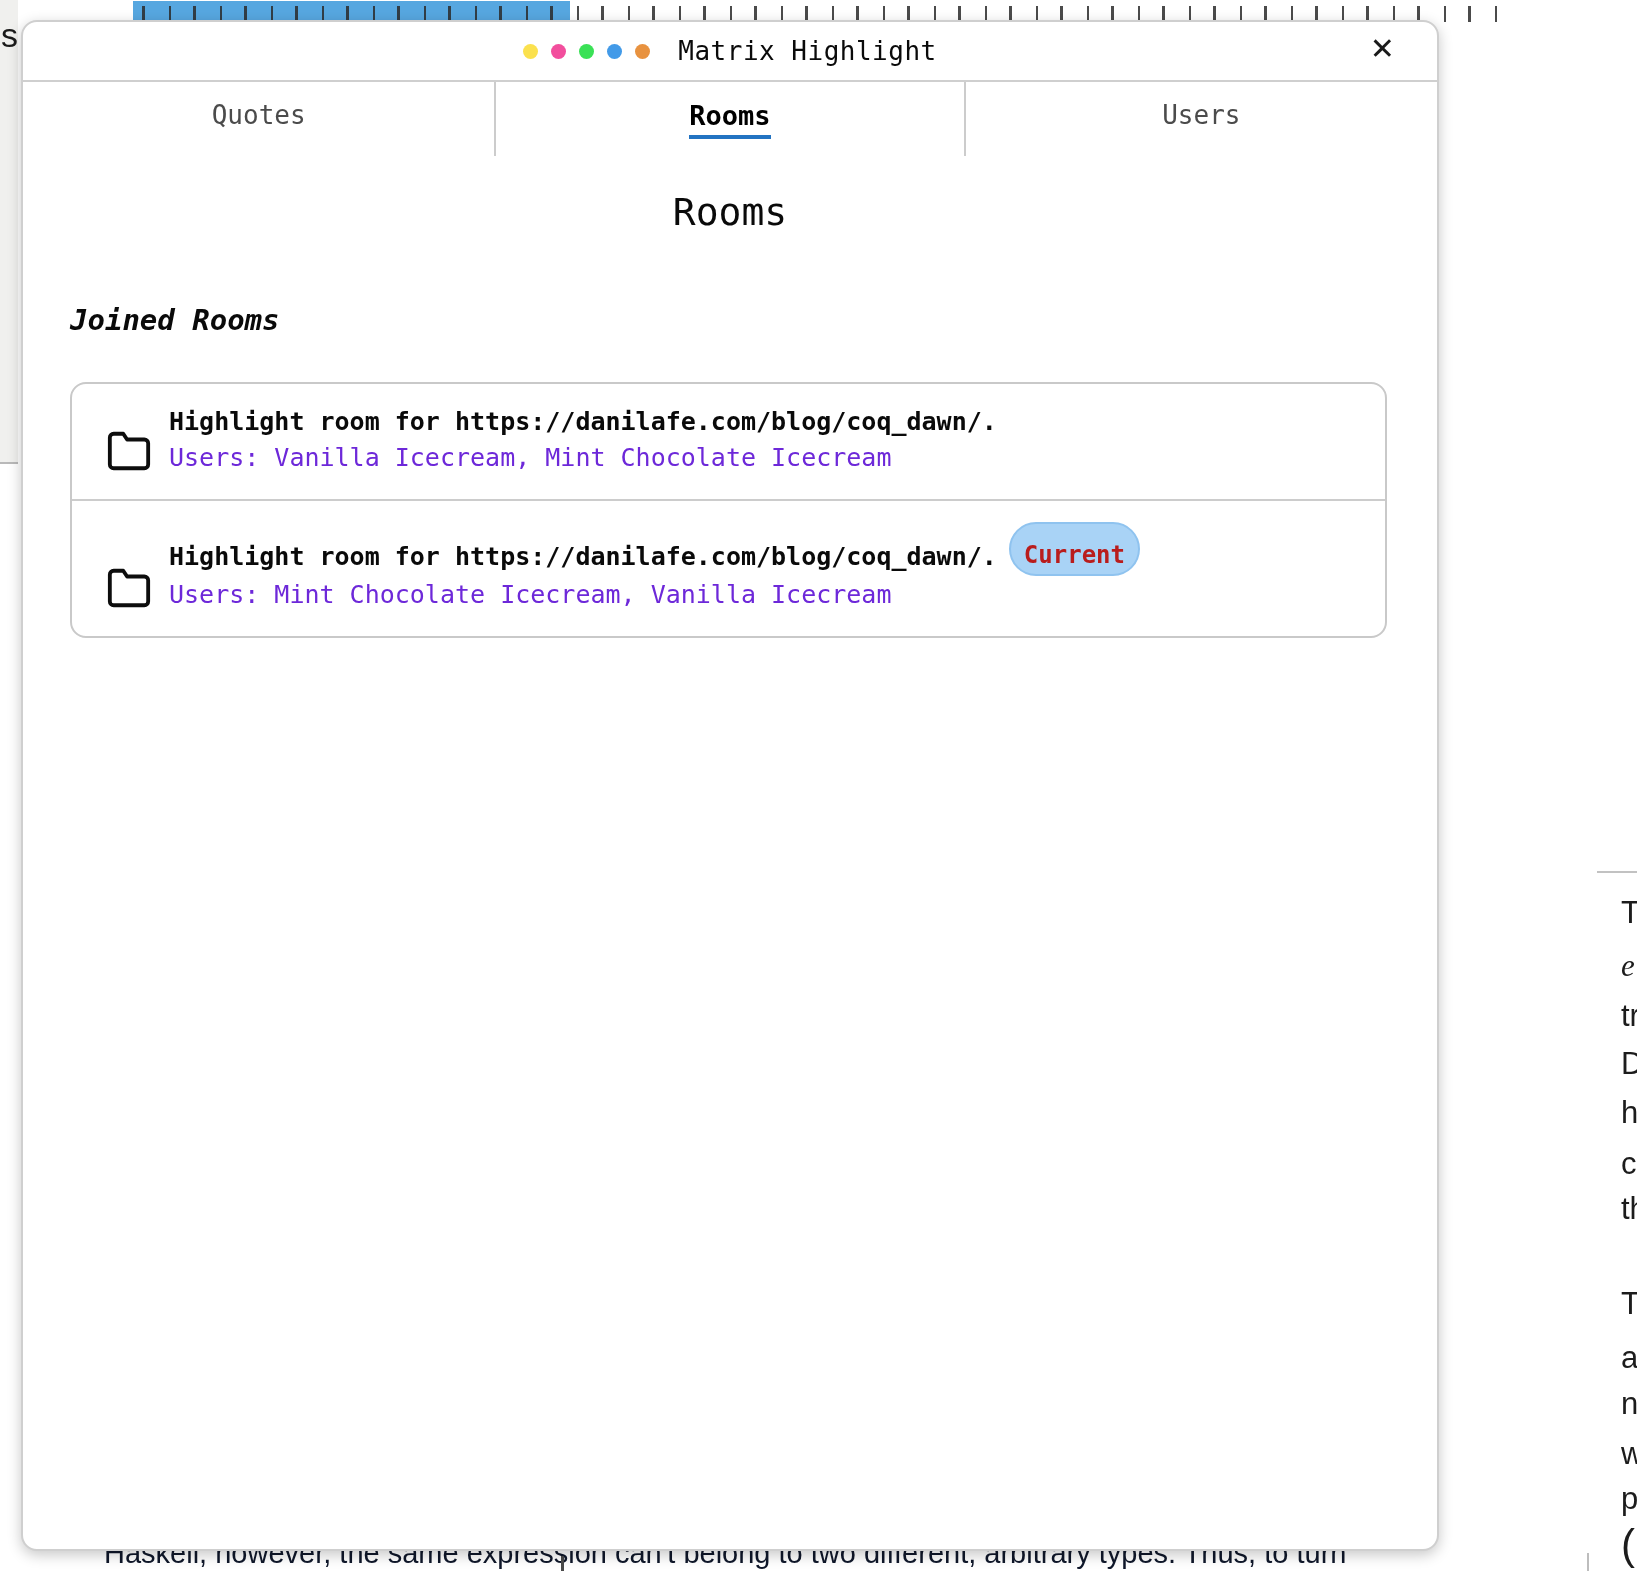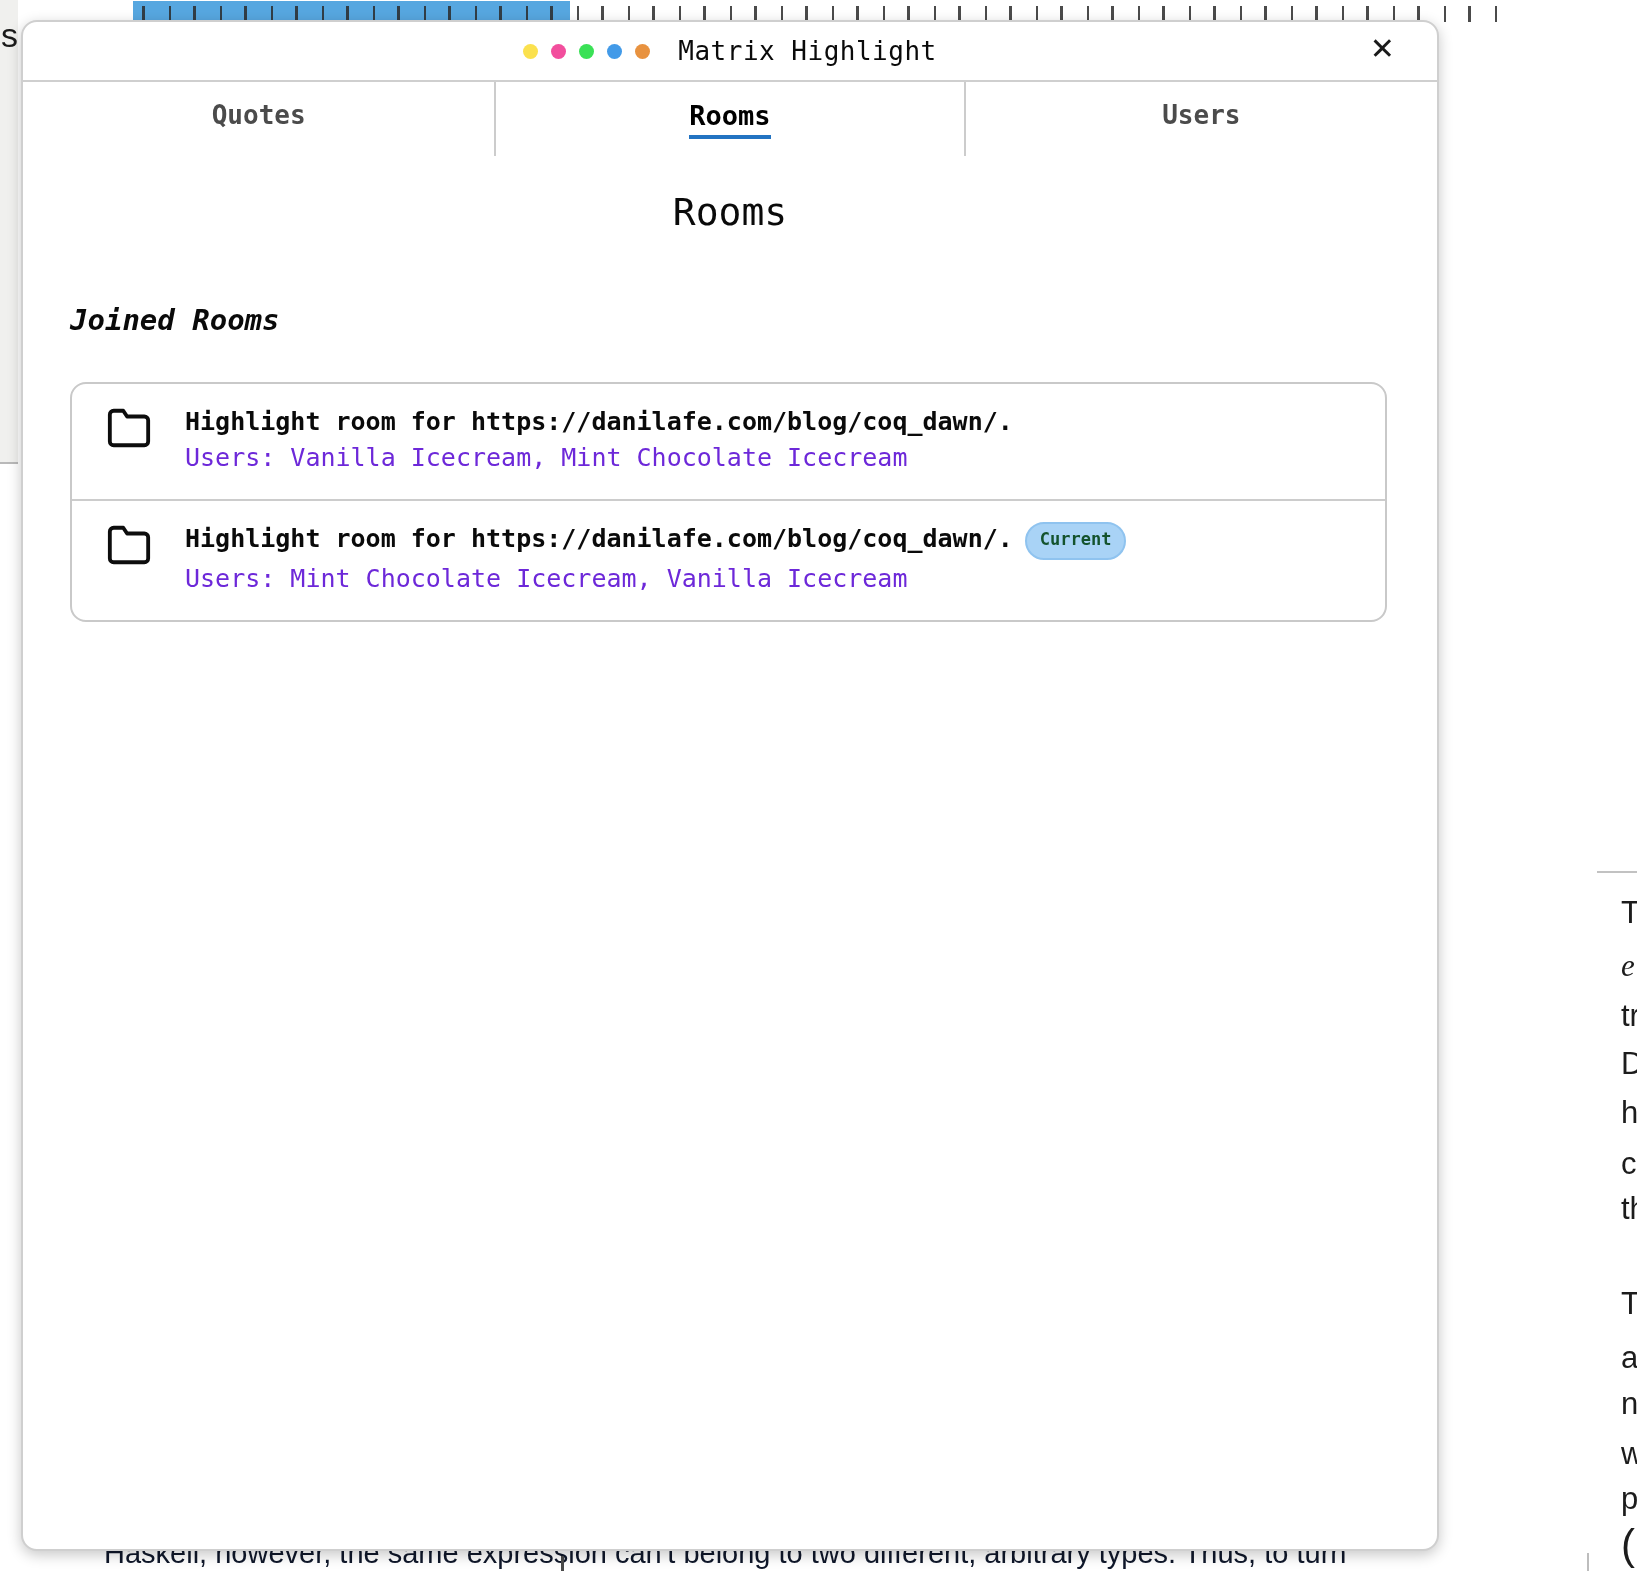--- a/index.html
+++ b/index.html
@@ -60,44 +60,44 @@
   .close-btn{
     position:absolute; right:42px; top:12px; font-size:30px; line-height:1;
     color:#1a1a1a; cursor:pointer; font-family:"DejaVu Sans",sans-serif;
   }
   .tabs{
     display:grid; grid-template-columns:1fr 1fr 1fr; height:74px;
     align-items:center; text-align:center;
   }
   .tab{ font-size:26px; color:#4b4b4b; height:100%; display:flex; align-items:center; justify-content:center; }
   .tab.mid{ border-left:2px solid #ccc; border-right:2px solid #ccc; }
-  .tab .tab-label{ display:inline-block; padding-bottom:4px; border-bottom:4px solid transparent;font-weight:bold; }
+  .tab .tab-label{ display:inline-block; padding-bottom:4px; border-bottom:4px solid transparent; }
   .tab.active{ color:#000; }
   .tab.active .tab-label{ font-weight:bold; border-bottom-color:#2273c2; font-size:27px; }
   .page-heading{
     margin:30px 0 0 0; text-align:center; font-size:38px; font-weight:normal; line-height:52px;
   }
   .section-heading{
     margin:62px 0 0 47px; font-size:29px; font-weight:bold; line-height:40px;font-style:italic;
   }
   .room-list{
     margin:42px 50px 0 47px; border:2px solid #c9c9c9; border-radius:16px;
   }
   .room-row{
-    display:flex; align-items:flex-start; padding:21px 0 25px 0;gap:16px;
+    display:flex; align-items:flex-end; padding:21px 0 25px 0;
   }
   .room-row + .room-row{ border-top:2px solid #ccc; }
   .folder-icon{ margin:0 17px 0 34px; flex:0 0 auto; display:flex; color:#0d0d0d; }
   .room-text{ min-width:0; }
   .room-title{ font-size:25px; font-weight:bold; line-height:34px; white-space:nowrap; }
   .room-users{ font-size:25px; line-height:33px; margin-top:2px; color:#6d28d9; white-space:nowrap; }
   .badge{
-    display:inline-block; margin-left:12px; padding:0 13px 4px 13px;
+    display:inline-block; margin-left:12px; padding:16px 13px 4px 13px;
     background:#a9d3f6; border:2px solid #8fc3ef; border-radius:999px;
-    font-size:17px; font-weight:bold; color:#14532d; line-height:30px; vertical-align:2px;
+    font-size:24px; font-weight:bold; color:#b91c1c; line-height:30px; vertical-align:2px;
   }
 </style>
 </head>
 <body>
 
 <div class="screen">
 
   <div class="bg-topline">
     <div class="bg-selection"></div>
     <div class="bg-topline-ticks"></div>

